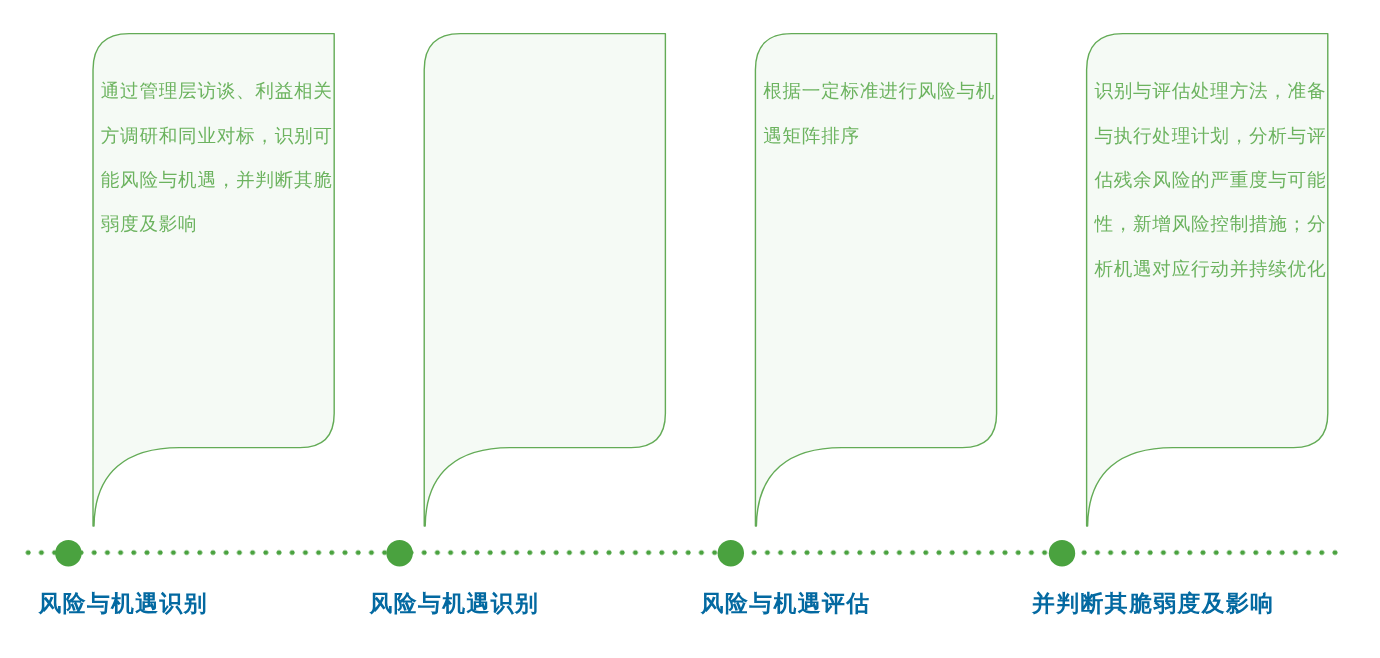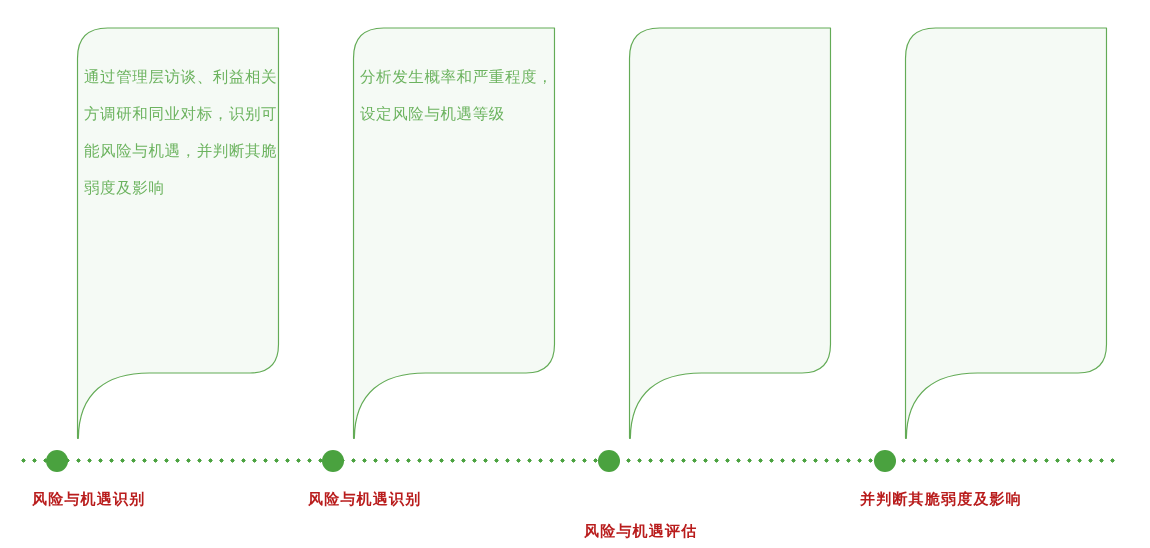--- a/index.html
+++ b/index.html
@@ -70,22 +70,22 @@
     line-height: 37px;
     letter-spacing: 0.6px;
     white-space: pre-wrap;
     font-family: "Liberation Sans", "DejaVu Sans", sans-serif;
   }
 
   
   .node-label {
     position: absolute;
     top: 490px;
-    color: #b91c1c;
-    font-size: 15px;
+    color: #0369a1;
+    font-size: 19px;
     font-weight: bold;
     letter-spacing: 1.2px;
     white-space: nowrap;
     font-family: "Liberation Sans", "DejaVu Sans", sans-serif;
   }
 </style>
 </head>
 <body>
 
 <div id="stage">
@@ -98,44 +98,45 @@
           </svg>
         </div>
         <div class="card-text">通过管理层访谈、利益相关方调研和同业对标，识别可能风险与机遇，并判断其脆弱度及影响</div>
       </div>
       <div class="card" style="left: 334px; top: 28px; width: 240px; height: 412px;">
         <div class="card-shape">
           <svg viewBox="0 0 240 492" width="240" height="492" style="position: absolute; left: 0px; top: 0px;">
             <path d="M 36 0 L 240 0 L 240 378 Q 240 412 206 412 L 86 412 C 34.4 412 1.5 435.4 1 490 L 0 490 L 0 36 Q 0 0 36 0 Z" fill="#f5faf5" stroke="#63ab56" stroke-width="1.4" stroke-linejoin="round"></path>
           </svg>
         </div>
-        <div class="card-text">分析发生概率和严重程度，设定风险与机遇等级</div>
       </div>
       <div class="card" style="left: 610px; top: 28px; width: 240px; height: 412px;">
         <div class="card-shape">
           <svg viewBox="0 0 240 492" width="240" height="492" style="position: absolute; left: 0px; top: 0px;">
             <path d="M 36 0 L 240 0 L 240 378 Q 240 412 206 412 L 86 412 C 34.4 412 1.5 435.4 1 490 L 0 490 L 0 36 Q 0 0 36 0 Z" fill="#f5faf5" stroke="#63ab56" stroke-width="1.4" stroke-linejoin="round"></path>
           </svg>
         </div>
+        <div class="card-text">根据一定标准进行风险与机遇矩阵排序</div>
       </div>
       <div class="card" style="left: 886px; top: 28px; width: 240px; height: 412px;">
         <div class="card-shape">
           <svg viewBox="0 0 240 492" width="240" height="492" style="position: absolute; left: 0px; top: 0px;">
             <path d="M 36 0 L 240 0 L 240 378 Q 240 412 206 412 L 86 412 C 34.4 412 1.5 435.4 1 490 L 0 490 L 0 36 Q 0 0 36 0 Z" fill="#f5faf5" stroke="#63ab56" stroke-width="1.4" stroke-linejoin="round"></path>
           </svg>
         </div>
+        <div class="card-text">识别与评估处理方法，准备与执行处理计划，分析与评估残余风险的严重度与可能性，新增风险控制措施；分析机遇对应行动并持续优化</div>
       </div>
     </div>
 
   <div class="timeline-line"></div>
 
   <div id="nodes-layer">
       <div class="node-dot" style="left: 57px;"></div>
       <div class="node-label" style="left: 32px;">风险与机遇识别</div>
       <div class="node-dot" style="left: 333px;"></div>
       <div class="node-label" style="left: 308px;">风险与机遇识别</div>
       <div class="node-dot" style="left: 609px;"></div>
-      <div class="node-label" style="left: 584px; margin-top: 32px;">风险与机遇评估</div>
+      <div class="node-label" style="left: 584px;">风险与机遇评估</div>
       <div class="node-dot" style="left: 885px;"></div>
       <div class="node-label" style="left: 860px;">并判断其脆弱度及影响</div>
     </div>
 
 </div>
 
 </body></html>

